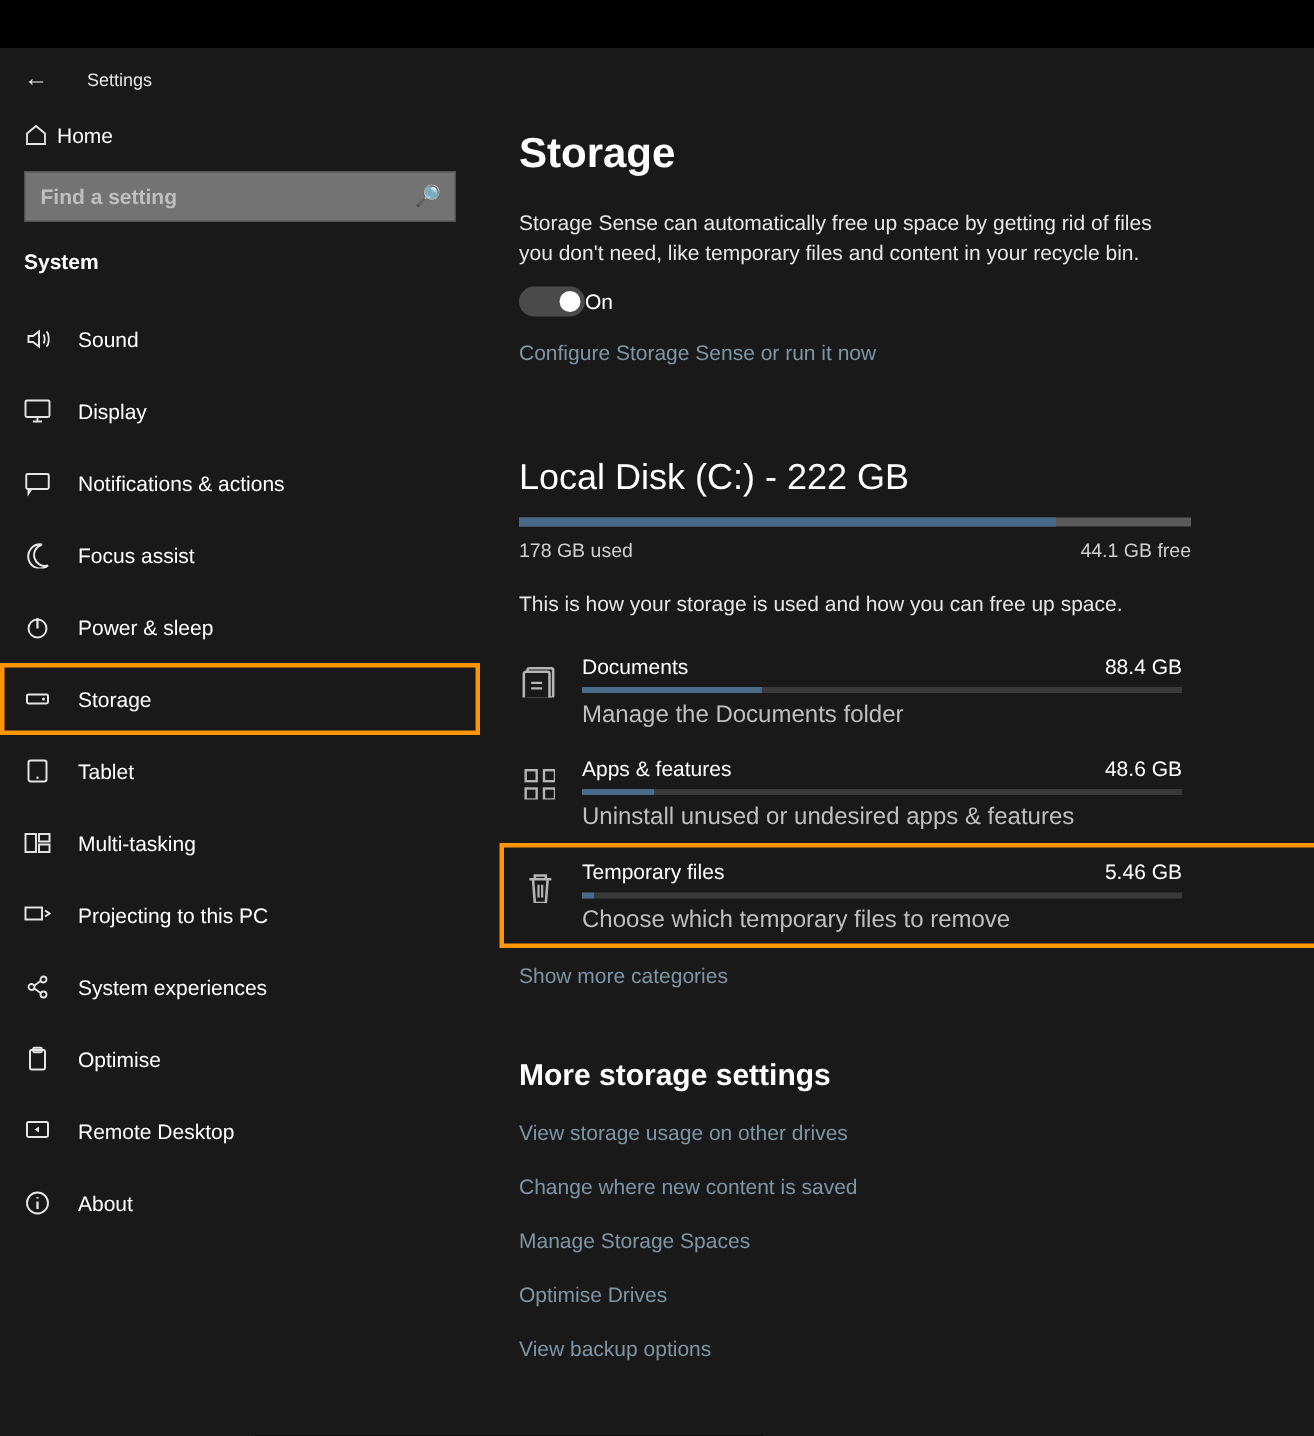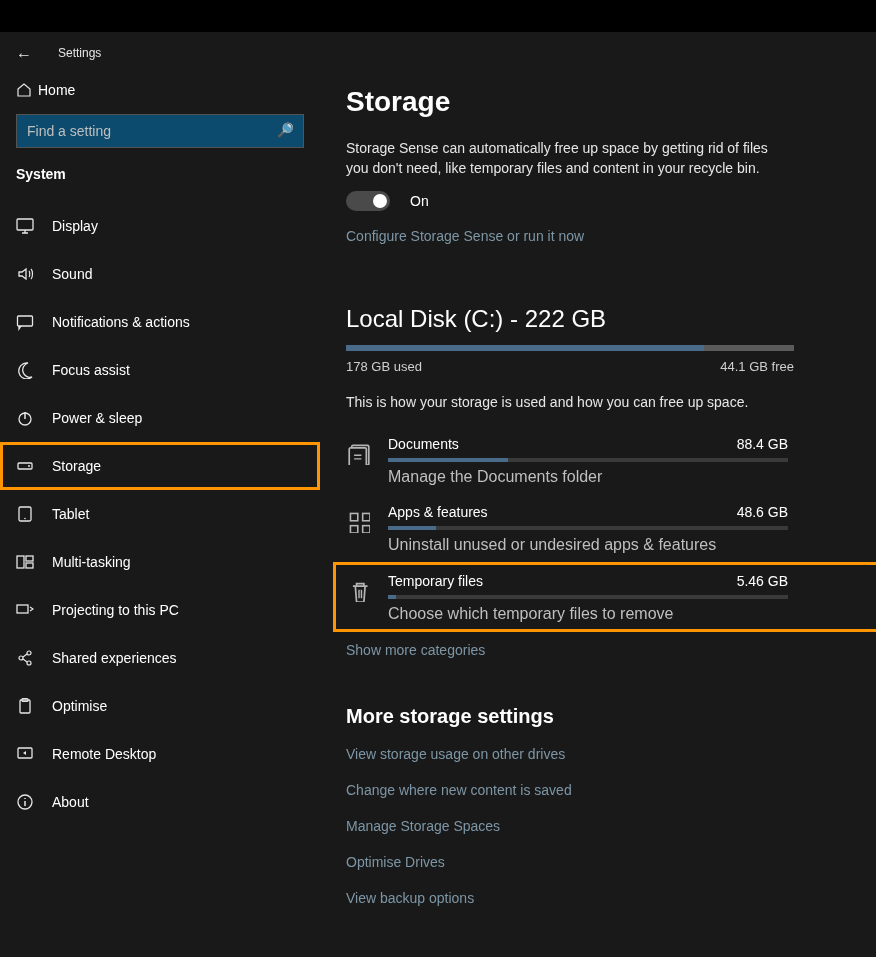--- a/index.html
+++ b/index.html
@@ -48,26 +48,27 @@
     cursor: pointer;
   }
   .home-row .icon { width: 18px; text-align: center; }
   .search-wrap {
     margin: 6px 16px 14px 16px;
     position: relative;
   }
   .search {
     width: 100%;
     height: 34px;
-    background: #0c4a6e;
+    background: #737373;
     border: 1px solid #535353;
     color: #cfcfcf;
     padding: 0 34px 0 10px;
     font-size: 14px;
     outline: none;
+    font-weight: bold;
   }
   .search::placeholder { color: #bfbfbf; }
   .search-icon {
     position: absolute;
     right: 10px; top: 8px;
     color: #cfcfcf;
     font-size: 14px;
     transform: scaleX(-1);
   }
   .section-title {
@@ -110,21 +111,21 @@
   .description {
     font-size: 14px;
     line-height: 1.45;
     max-width: 430px;
     color: #e6e6e6;
   }
   .toggle-row {
     display: flex;
     align-items: center;
     margin-top: 12px;
-    gap: 20px;
+    gap: 0;
     font-size: 14px;
   }
   .toggle {
     width: 44px; height: 20px;
     border-radius: 10px;
     background: #4a4a4a;
     position: relative;
     cursor: pointer;
   }
   .toggle::after {
@@ -254,36 +255,36 @@
       <input class="search" type="text" placeholder="Find a setting" style="">
       <span class="search-icon">🔍</span>
     </div>
 
     <div class="section-title">System</div>
 
     <ul class="nav-list" id="nav-list">
         <li class="nav-item">
           <span class="icon">
             <svg width="18" height="18" viewBox="0 0 18 18">
+              <use href="#i-speaker"></use>
+            </svg>
+          </span>
+          <span>Sound</span>
+        </li>
+        <li class="nav-item">
+          <span class="icon">
+            <svg width="18" height="18" viewBox="0 0 18 18">
               <use href="#i-monitor"></use>
             </svg>
           </span>
           <span>Display</span>
         </li>
         <li class="nav-item">
           <span class="icon">
             <svg width="18" height="18" viewBox="0 0 18 18">
-              <use href="#i-speaker"></use>
-            </svg>
-          </span>
-          <span>Sound</span>
-        </li>
-        <li class="nav-item">
-          <span class="icon">
-            <svg width="18" height="18" viewBox="0 0 18 18">
               <use href="#i-message"></use>
             </svg>
           </span>
           <span>Notifications &amp; actions</span>
         </li>
         <li class="nav-item">
           <span class="icon">
             <svg width="18" height="18" viewBox="0 0 18 18">
               <use href="#i-moon"></use>
             </svg>
@@ -329,21 +330,21 @@
             </svg>
           </span>
           <span>Projecting to this PC</span>
         </li>
         <li class="nav-item">
           <span class="icon">
             <svg width="18" height="18" viewBox="0 0 18 18">
               <use href="#i-share"></use>
             </svg>
           </span>
-          <span>Shared experiences</span>
+          <span>System experiences</span>
         </li>
         <li class="nav-item">
           <span class="icon">
             <svg width="18" height="18" viewBox="0 0 18 18">
               <use href="#i-clipboard"></use>
             </svg>
           </span>
           <span>Optimise</span>
         </li>
         <li class="nav-item">

